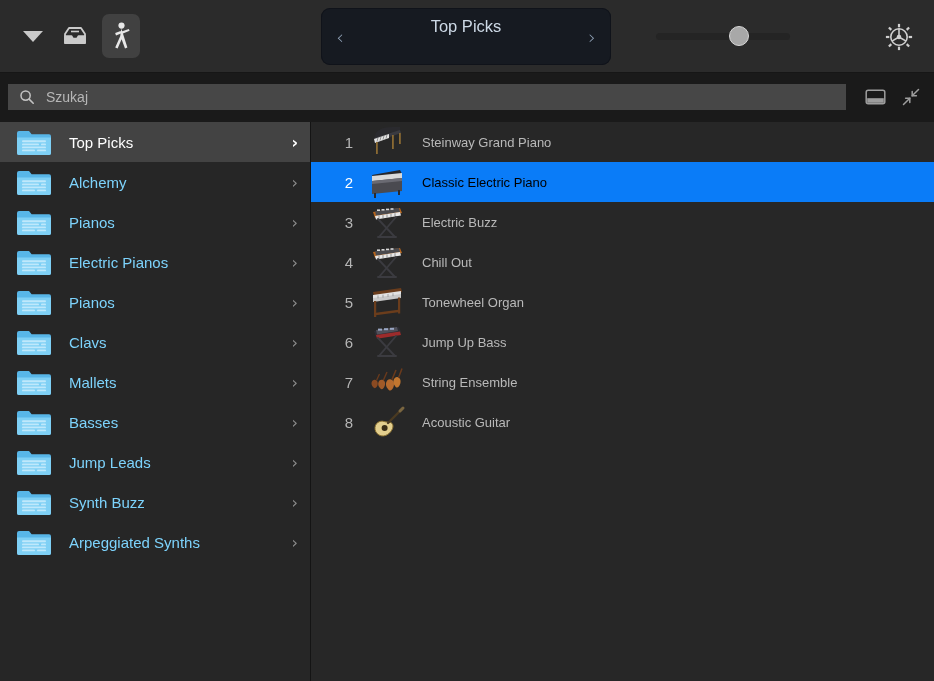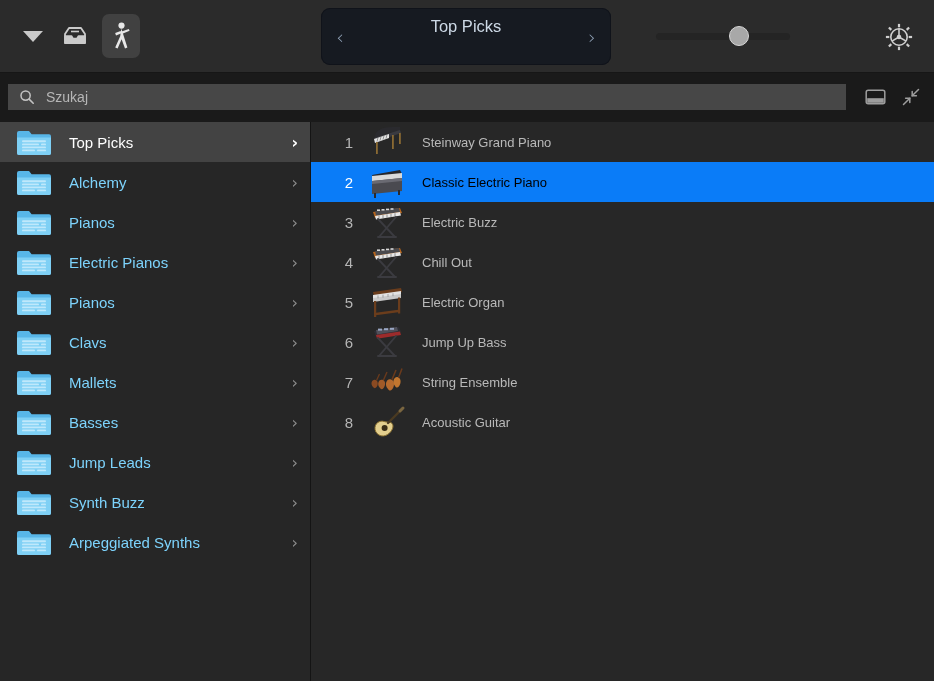--- a/index.html
+++ b/index.html
@@ -629,21 +629,21 @@
               <line x1="21" y1="13.9" x2="21" y2="11"></line>
               <line x1="26" y1="13.2" x2="26" y2="10.3"></line>
             </g>
             <g fill="#6b3d1c">
               <rect x="7" y="18" width="2.2" height="16"></rect>
               <rect x="31" y="14.5" width="2.2" height="16"></rect>
               <path d="M7 30 L33 26.5 L33 29 L7 32.5 Z"></path>
             </g>
           </svg>
         </span>
-        <span class="patch-label">Electric Organ</span>
+        <span class="patch-label">Tonewheel Organ</span>
       </div>
       <div class="patch-row">
         <span class="patch-num">6</span>
         <span class="patch-icon">
           <svg width="40" height="38" viewBox="0 0 40 38">
             <path d="M7 8 L32 4 L34 9 L9 14 Z" fill="#2d2d34"></path>
             <path d="M9 7 L30 4 L31 8 L10 11.5 Z" fill="#50505a"></path>
             <g fill="#9aa7c4">
               <rect x="11" y="5.6" width="4" height="2"></rect>
               <rect x="17" y="5.2" width="4" height="2"></rect>

